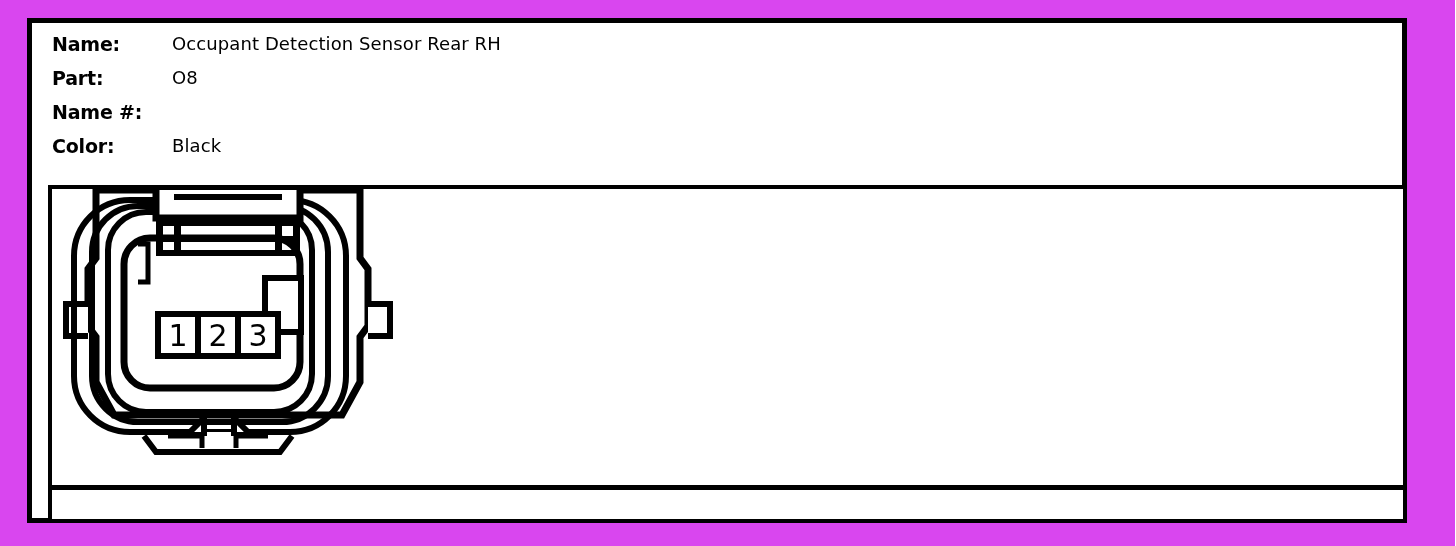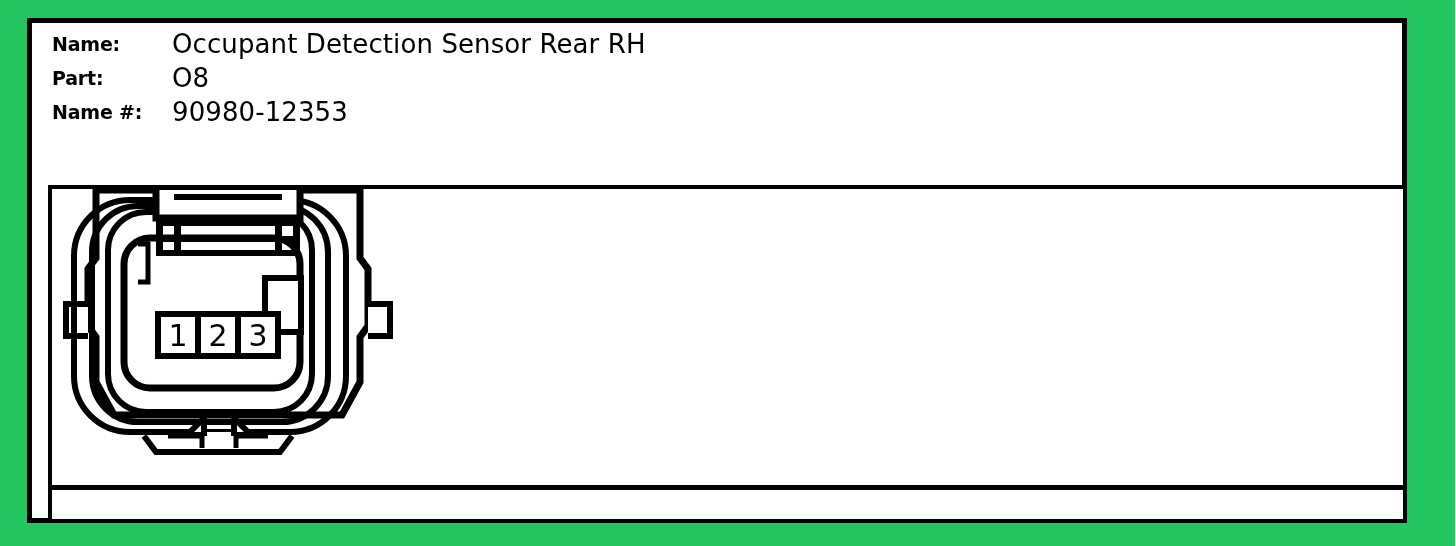--- a/index.html
+++ b/index.html
@@ -10,21 +10,21 @@
   body {
     width: 1456px;
     height: 546px;
     font-family: "DejaVu Sans", sans-serif;
     overflow: hidden;
   }
   #root {
     position: relative;
     width: 1455px;
     height: 546px;
-    background: #22c55e;
+    background: #d946ef;
   }
 
   
   .outer-frame {
     position: absolute;
     left: 27px;
     top: 18px;
     width: 1380px;
     height: 505px;
     border: 5px solid #000000;
@@ -52,21 +52,21 @@
     font-weight: bold;
     font-size: 19px;
     color: #000000;
     letter-spacing: -0.2px;
   }
   .spec-value {
     position: absolute;
     left: 120px;
     top: 0;
     font-weight: normal;
-    font-size: 26px;
+    font-size: 18px;
     color: #000000;
     letter-spacing: 0.1px;
   }
 
   
   .image-panel {
     position: absolute;
     left: 48px;
     top: 185px;
     width: 1359px;
@@ -137,23 +137,26 @@
       <span class="spec-value">Occupant Detection Sensor Rear RH</span>
     </div>
 
     <div class="spec-row">
       <span class="spec-label">Part:</span>
       <span class="spec-value">O8</span>
     </div>
 
     <div class="spec-row">
       <span class="spec-label">Name #:</span>
-      <span class="spec-value">90980-12353</span>
-    </div>
-
+    </div>
+
+    <div class="spec-row">
+      <span class="spec-label">Color:</span>
+      <span class="spec-value">Black</span>
+    </div>
 
   </div>
 
   <div class="image-panel"></div>
   <div class="panel-divider"></div>
   <div class="panel-side-left"></div>
   <div class="panel-side-right"></div>
   <div class="panel-bottom"></div>
 
   <svg class="connector-svg" viewBox="0 0 380 296" xmlns="http://www.w3.org/2000/svg">

